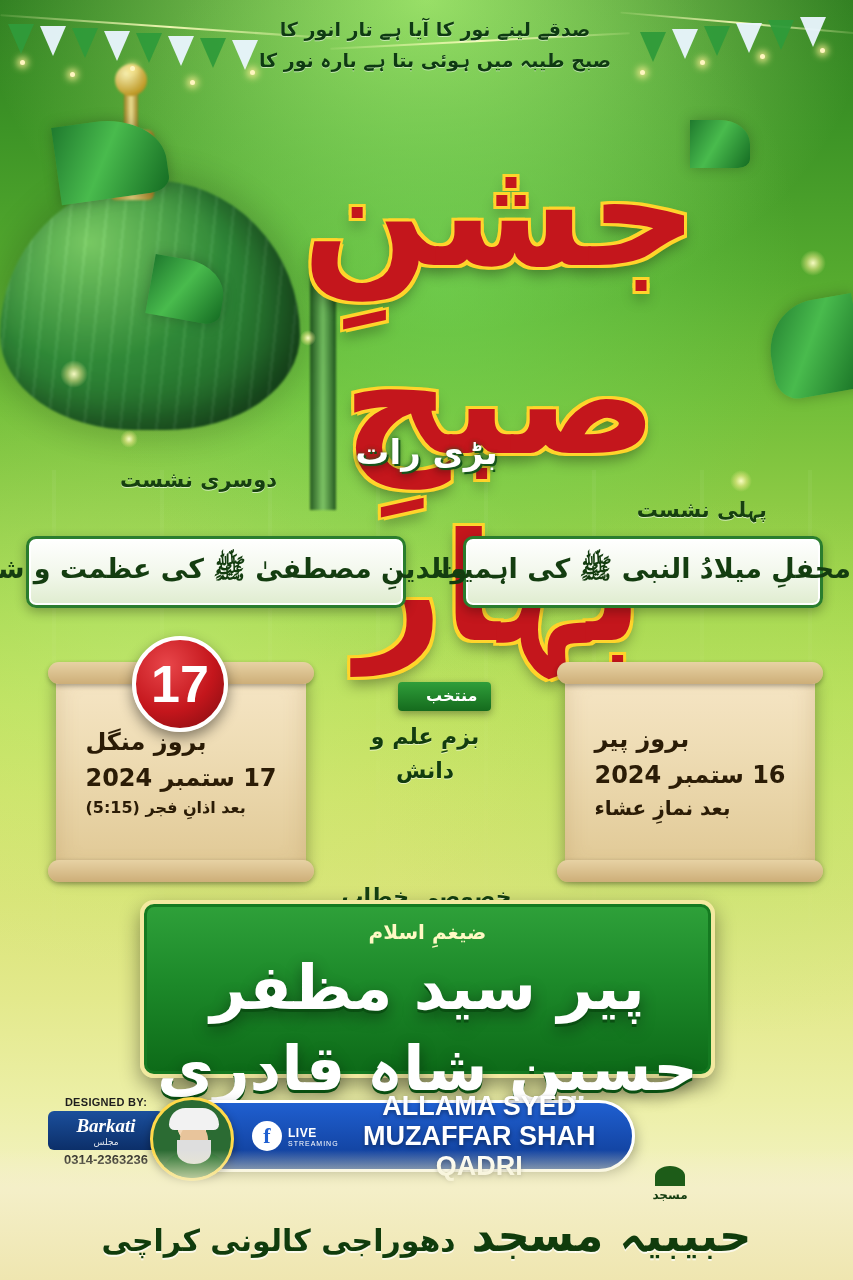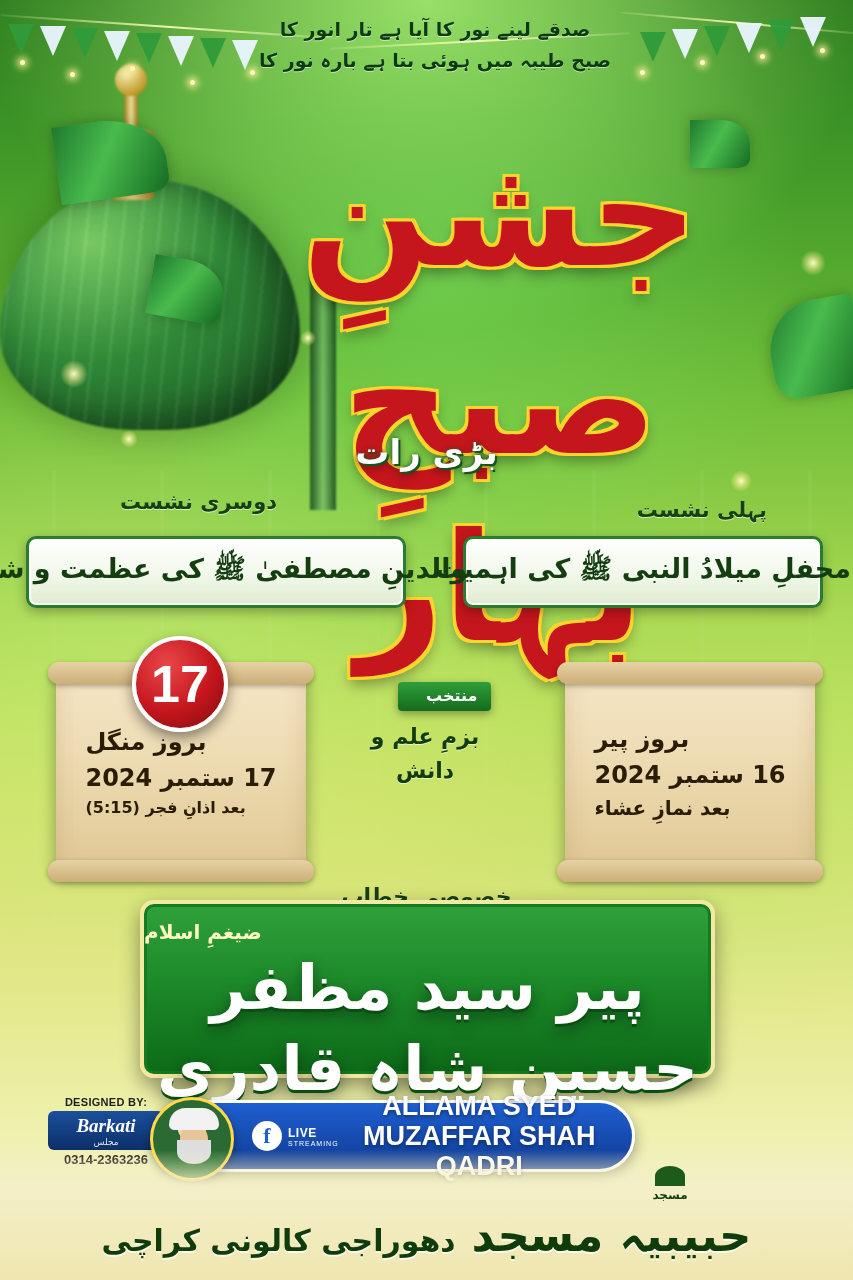--- a/index.html
+++ b/index.html
@@ -290,21 +290,21 @@
     left: 140px; top: 900px;
     width: 575px; height: 178px;
     border-radius: 14px;
     background: linear-gradient(180deg, #2fa13a 0%, #1d8a2a 45%, #0d6a18 100%);
     border: 4px solid #f3e9a0;
     box-shadow: 0 8px 20px rgba(0,0,0,0.40), inset 0 0 0 3px #157a21;
   }
   .speaker-sub {
     position: absolute;
     top: 16px; left: 0; width: 100%;
-    text-align: left;
+    text-align: center;
     color: #fff9c4;
     font-size: 20px;
     font-weight: bold;
   }
   .speaker-name {
     position: absolute;
     top: 44px; left: 0; width: 100%;
     text-align: center;
     color: #ffffff;
     font-size: 62px;
@@ -487,21 +487,21 @@
 
   <div class="main-title urdu">جشنِ صبحِ بہار</div>
 
   <div class="subtitle-bari urdu">بڑی رات</div>
 
   <div class="session-label urdu" style="right:86px;top:498px;">پہلی نشست</div>
   <div class="session-box" style="right:30px;top:536px;width:360px;height:72px;">
     <span class="urdu">محفلِ میلادُ النبی ﷺ کی اہمیت</span>
   </div>
 
-  <div class="session-label urdu" style="left:120px;top:490px;">دوسری نشست</div>
+  <div class="session-label urdu" style="left:120px;top:468px;">دوسری نشست</div>
   <div class="session-box" style="left:26px;top:536px;width:380px;height:72px;">
     <span class="urdu">والدینِ مصطفیٰ ﷺ کی عظمت و شان</span>
   </div>
 
   <div class="scroll" style="right:38px;top:672px;">
     <div class="scroll-text urdu">
       <div>
         <div>بروز پیر</div>
         <div>16 ستمبر 2024</div>
         <div style="font-size:20px;">بعد نمازِ عشاء</div>

